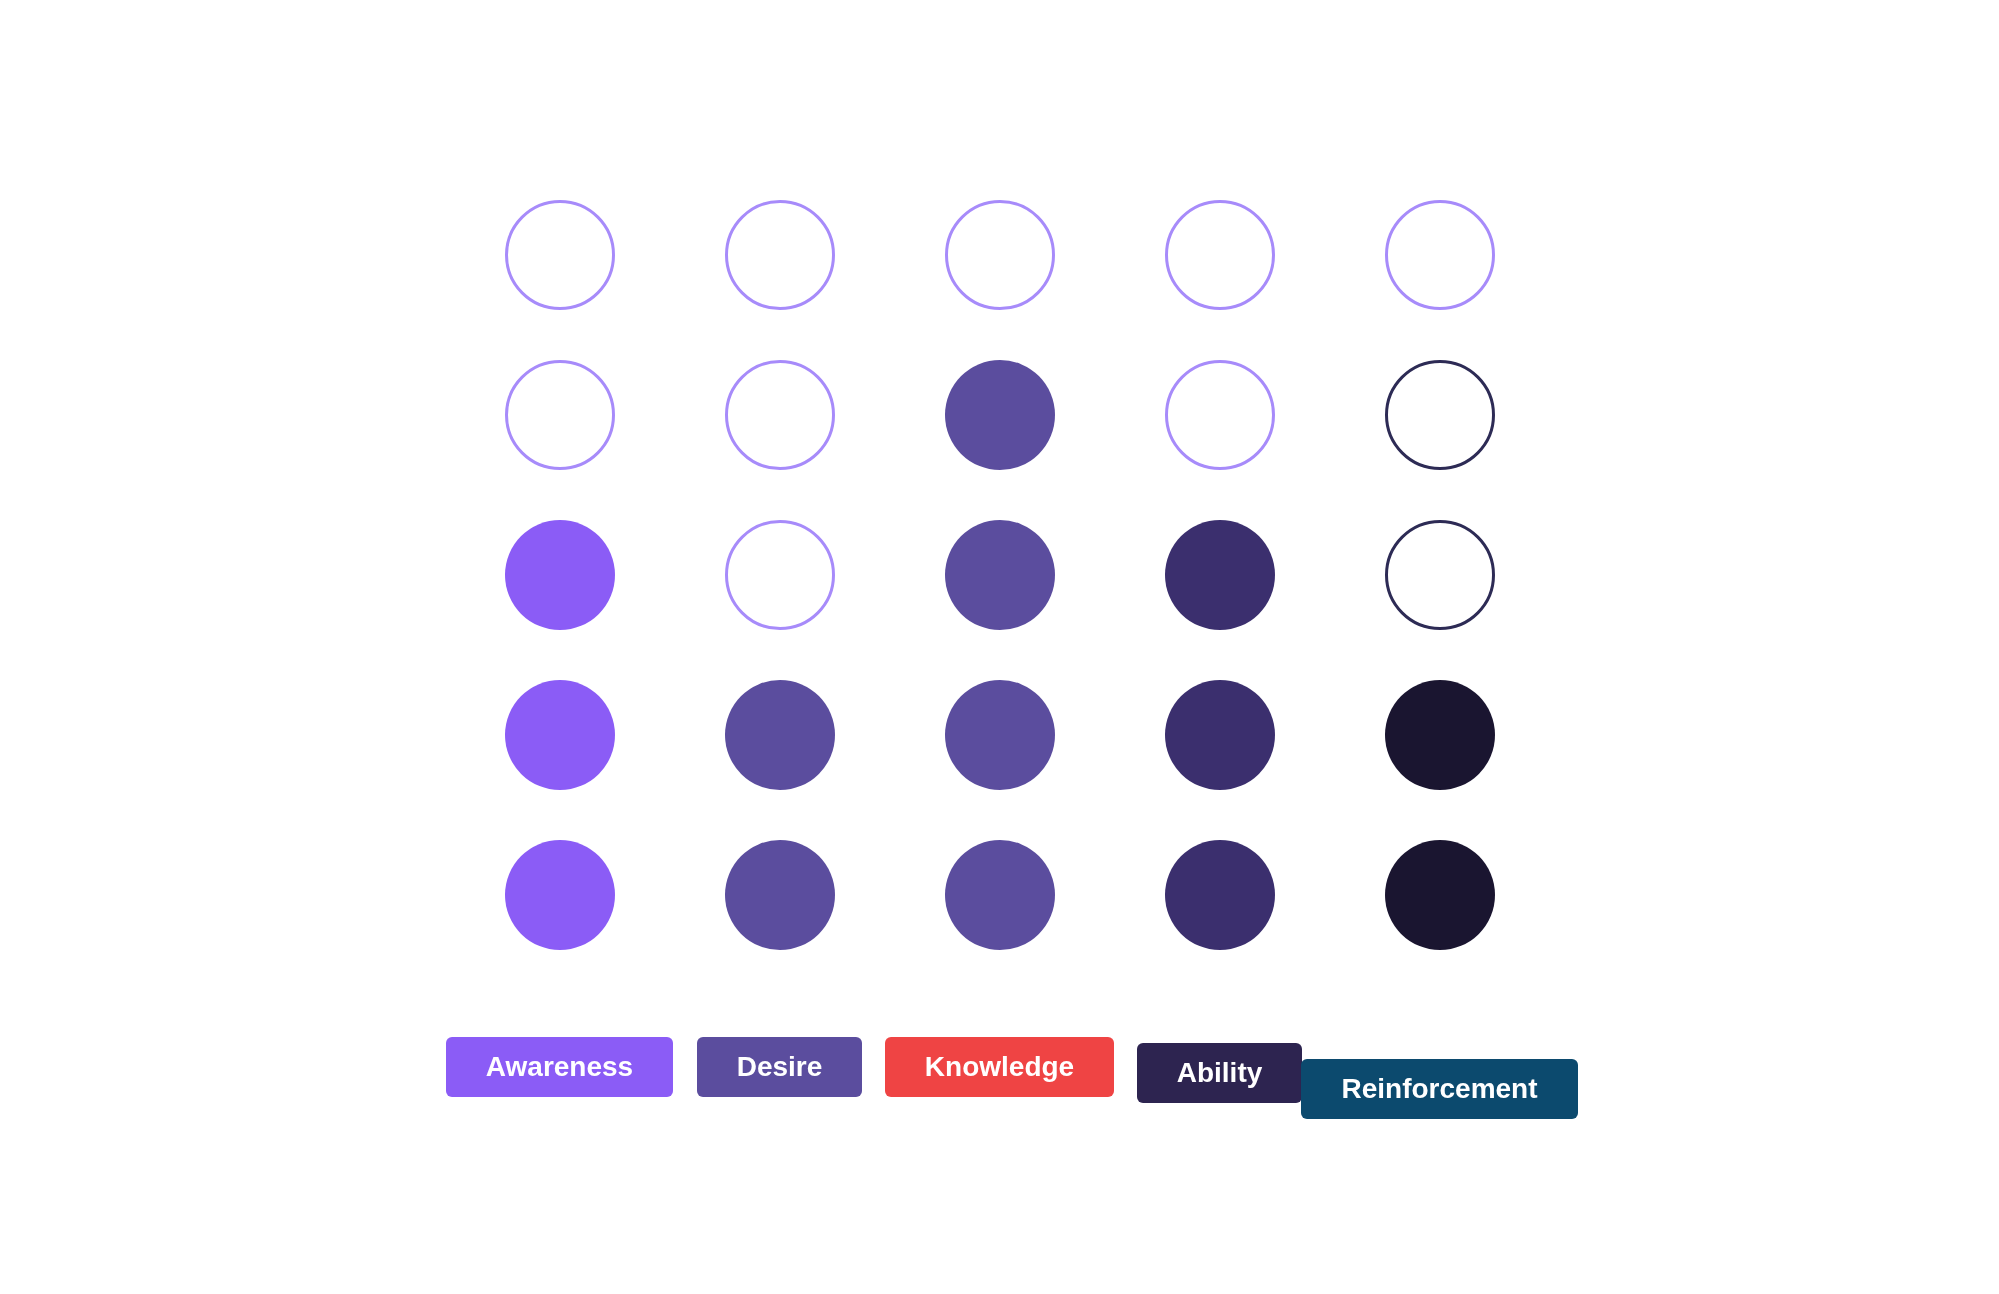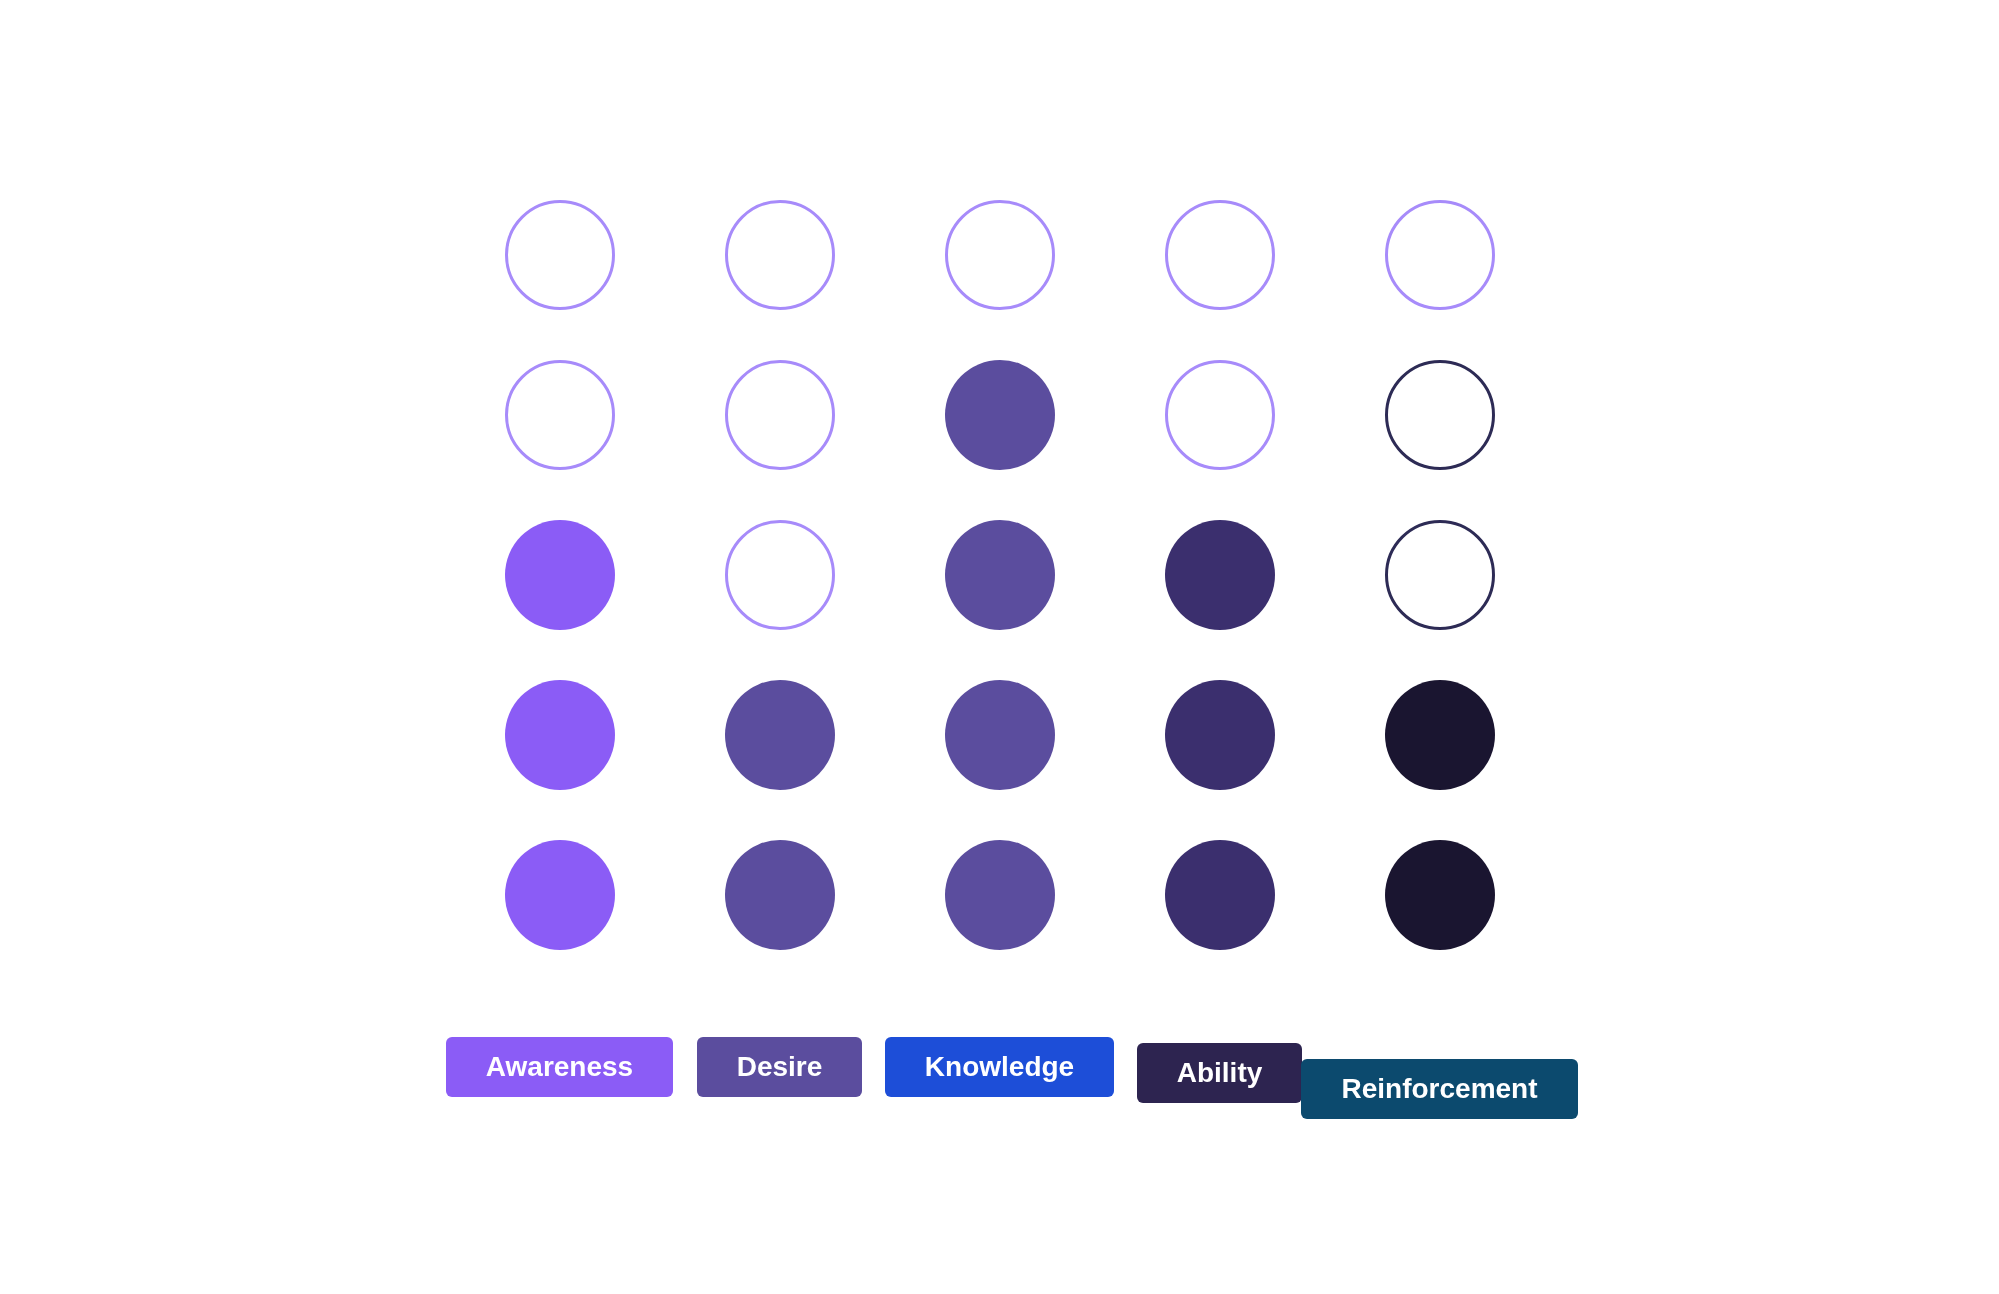--- a/index.html
+++ b/index.html
@@ -99,21 +99,21 @@
 
     .label-awareness {
       background: #8b5cf6;
     }
 
     .label-desire {
       background: #5b4d9e;
     }
 
     .label-knowledge {
-      background: #1d4ed8;
+      background: #ef4444;
     }
 
     .label-ability {
       background: #2d2450;
       margin-top: 12px;
     }
 
     .label-reinforcement {
       background: #0c4a6e;
       margin-top: 44px;

